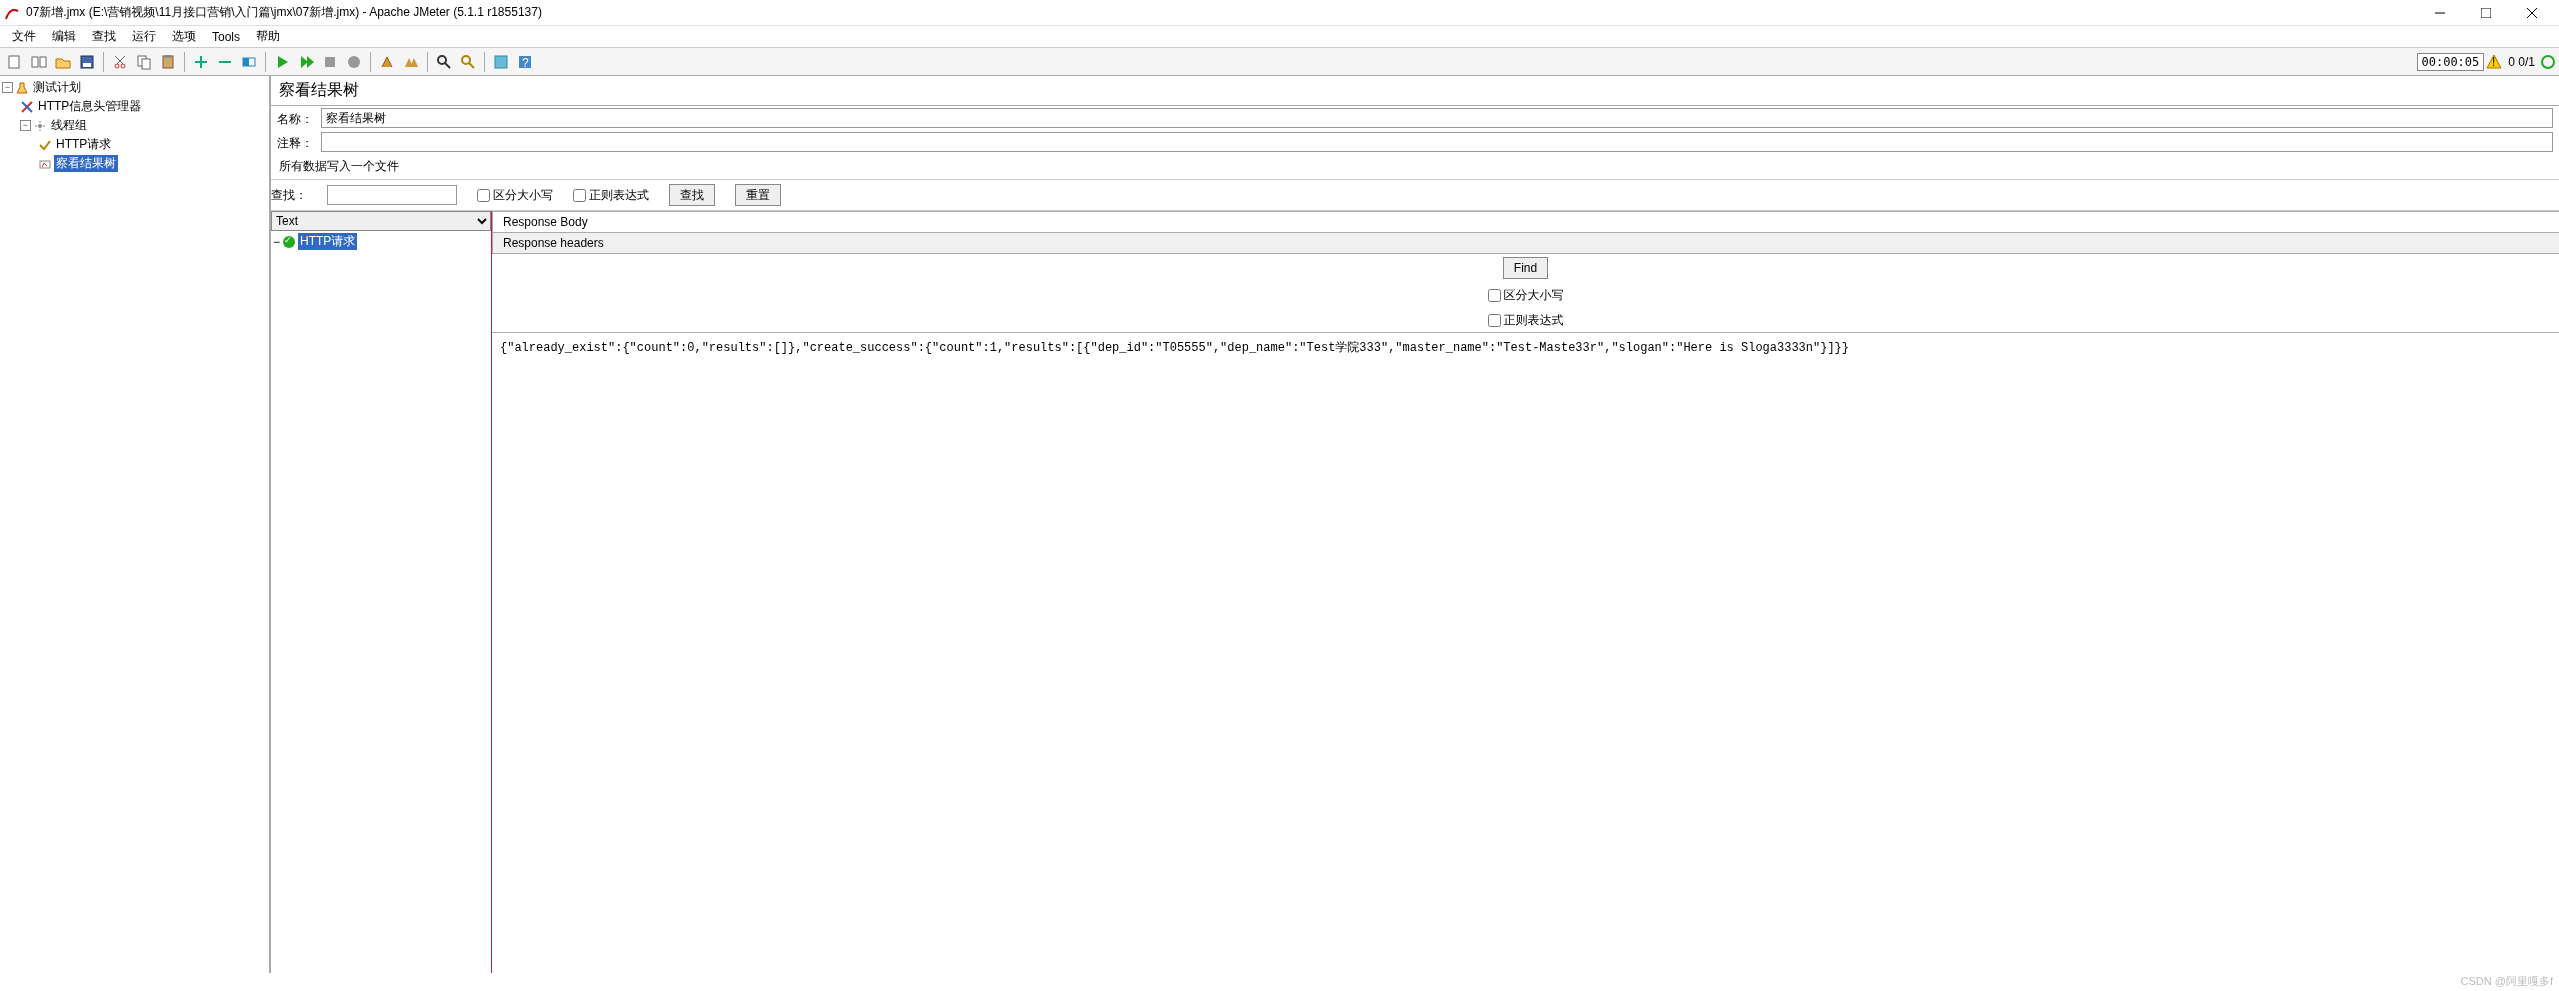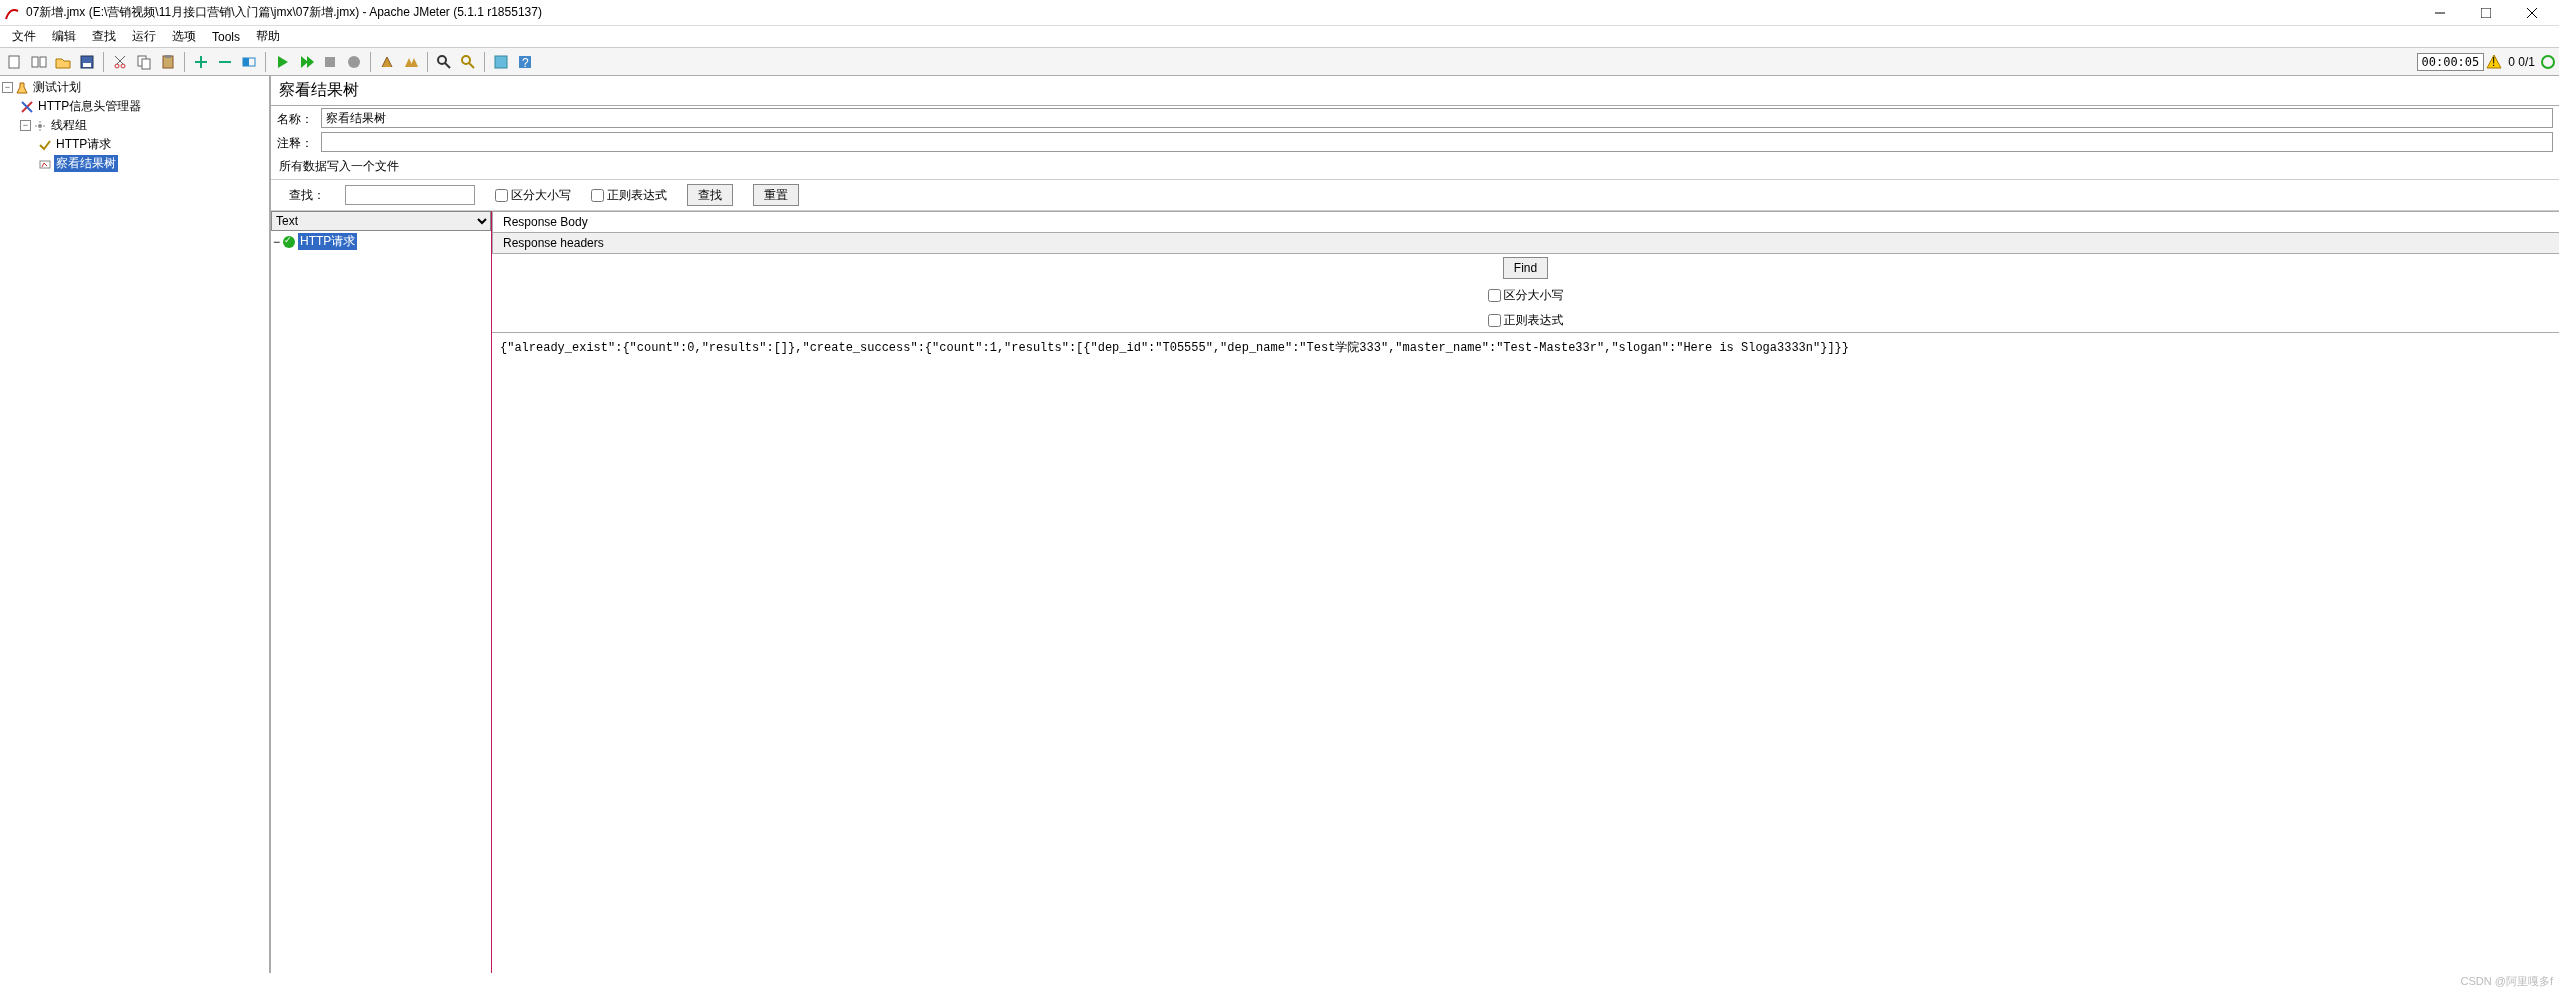--- a/index.html
+++ b/index.html
@@ -32,21 +32,21 @@
 .panel-title { font-size:16px; padding:4px 8px; border-bottom:1px solid #aaa; }
 .form-row { display:flex; align-items:flex-end; padding:2px 6px; gap:4px; }
 .form-row label { min-width:40px; }
 .form-row input[type=text] { flex:1; border:1px solid #999; height:20px; padding:0 4px; }
 .section-title { padding:4px 8px; color:#000; }
 .file-row { display:flex; align-items:center; padding:2px 6px; gap:6px; }
 .file-row input[type=text]{ flex:1; border:1px solid #999; height:22px; }
 .btn { border:1px solid #888; background:#efefef; padding:2px 10px; height:22px; }
 .chk { display:flex; align-items:center; gap:3px; }
 
-.search-row { display:flex; align-items:center; padding:4px 18px; gap:20px; border-top:1px solid #ccc; border-bottom:1px solid #ccc; }
+.search-row { display:flex; align-items:center; padding:4px 0; gap:20px; border-top:1px solid #ccc; border-bottom:1px solid #ccc; }
 .search-row input[type=text]{ width:130px; border:1px solid #999; height:20px; }
 
 .results-area { display:flex; flex:1; min-height:0; }
 .result-left { width:221px; border-right:1px solid #be185d; display:flex; flex-direction:column; }
 .result-left select { width:100%; border:1px solid #888; height:20px; }
 .result-tree { flex:1; padding:2px; }
 .result-tree .node { display:flex; align-items:center; gap:3px; }
 .result-tree .node .lbl { background:#316ac5; color:#fff; padding:0 2px; }
 .ok-icon { width:12px; height:12px; border-radius:50%; background:#2a2; display:inline-block; position:relative; }
 .ok-icon::after{content:"✓"; color:#fff; font-size:9px; position:absolute; left:1px; top:-1px;}

